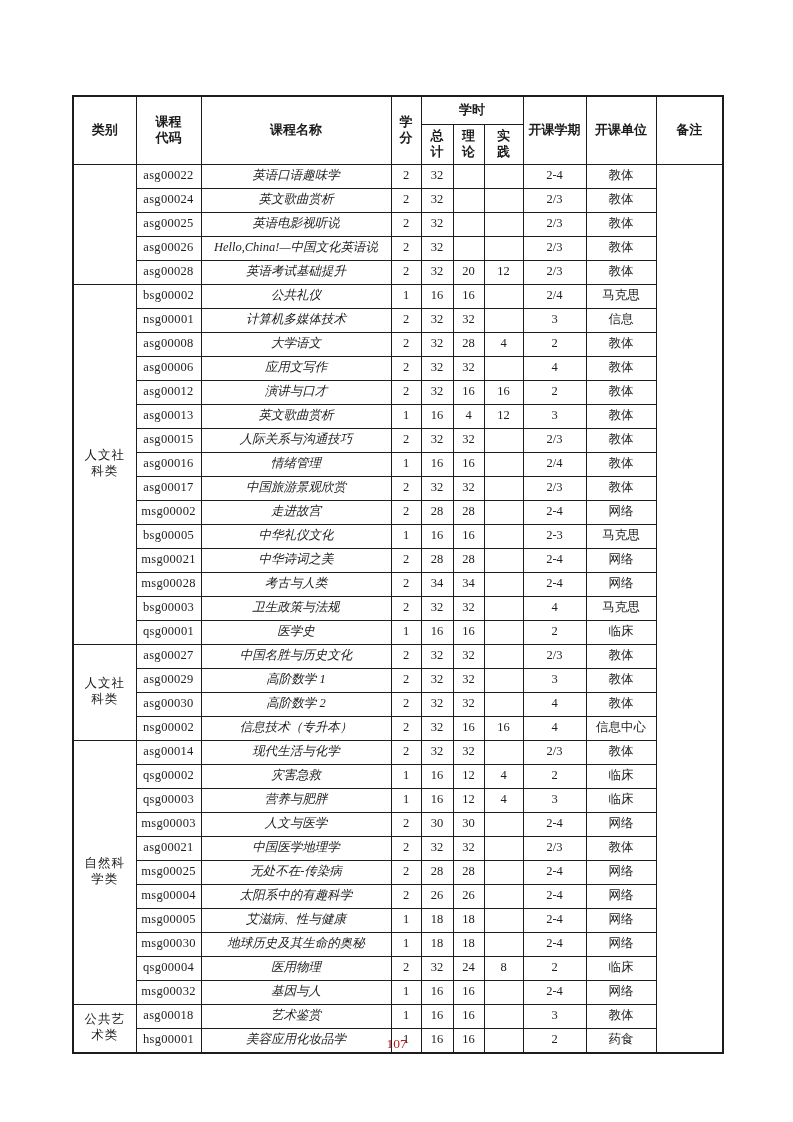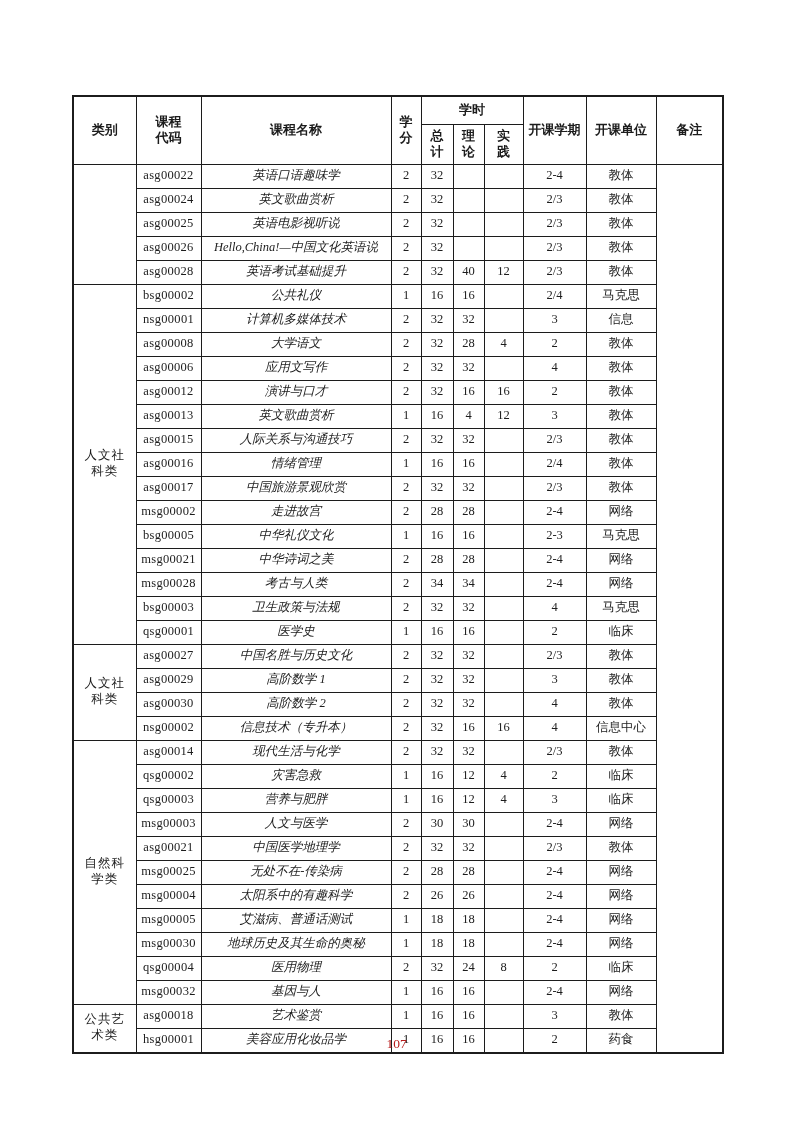--- a/index.html
+++ b/index.html
@@ -131,21 +131,21 @@
           <td></td>
           <td></td>
           <td>2/3</td>
           <td>教体</td>
         </tr>
         <tr>
           <td class="code">asg00028</td>
           <td class="name">英语考试基础提升</td>
           <td>2</td>
           <td>32</td>
-          <td>40</td>
+          <td>20</td>
           <td>12</td>
           <td>2/3</td>
           <td>教体</td>
         </tr>
         <tr>
           <td class="cat" rowspan="15">人文社
 科类</td>
           <td class="code">bsg00002</td>
           <td class="name">公共礼仪</td>
           <td>1</td>
@@ -404,21 +404,21 @@
           <td class="name">太阳系中的有趣科学</td>
           <td>2</td>
           <td>26</td>
           <td>26</td>
           <td></td>
           <td>2-4</td>
           <td>网络</td>
         </tr>
         <tr>
           <td class="code">msg00005</td>
-          <td class="name">艾滋病、普通话测试</td>
+          <td class="name">艾滋病、性与健康</td>
           <td>1</td>
           <td>18</td>
           <td>18</td>
           <td></td>
           <td>2-4</td>
           <td>网络</td>
         </tr>
         <tr>
           <td class="code">msg00030</td>
           <td class="name">地球历史及其生命的奥秘</td>

